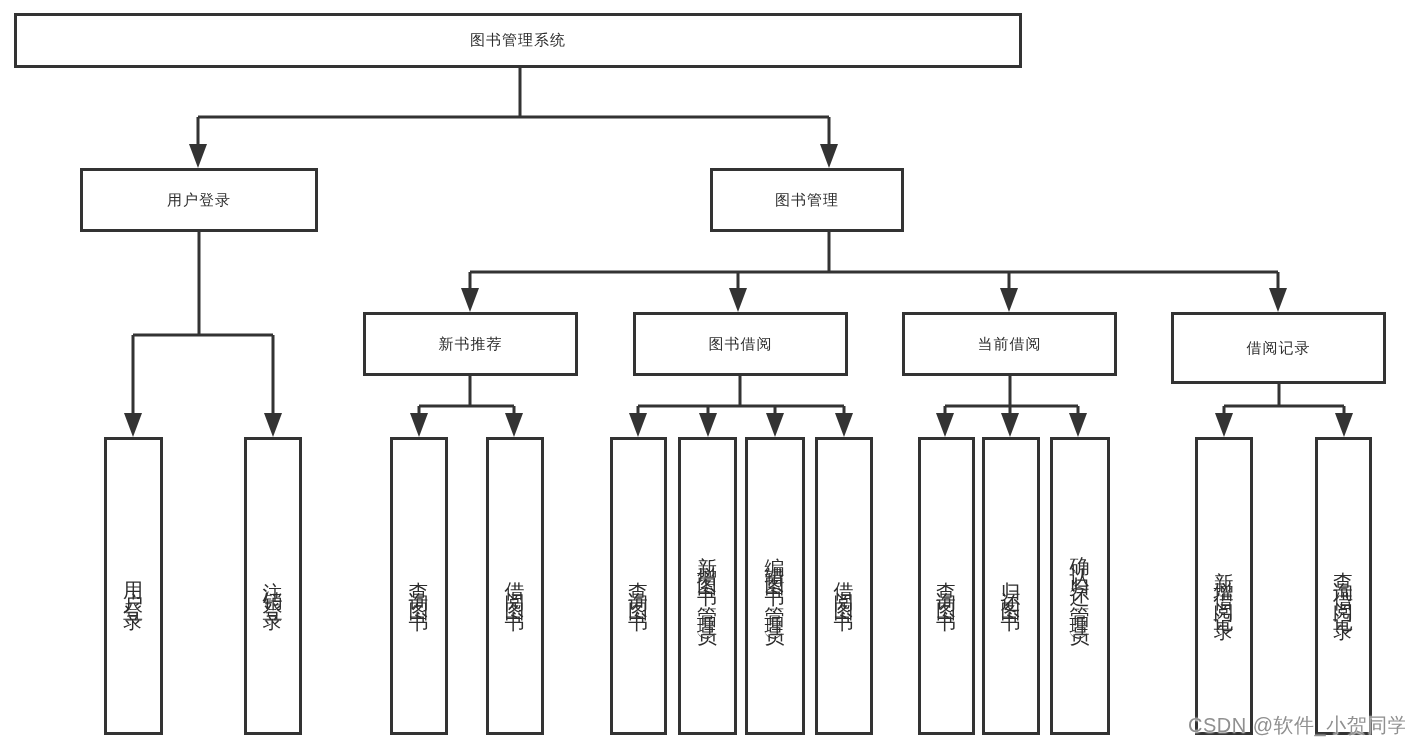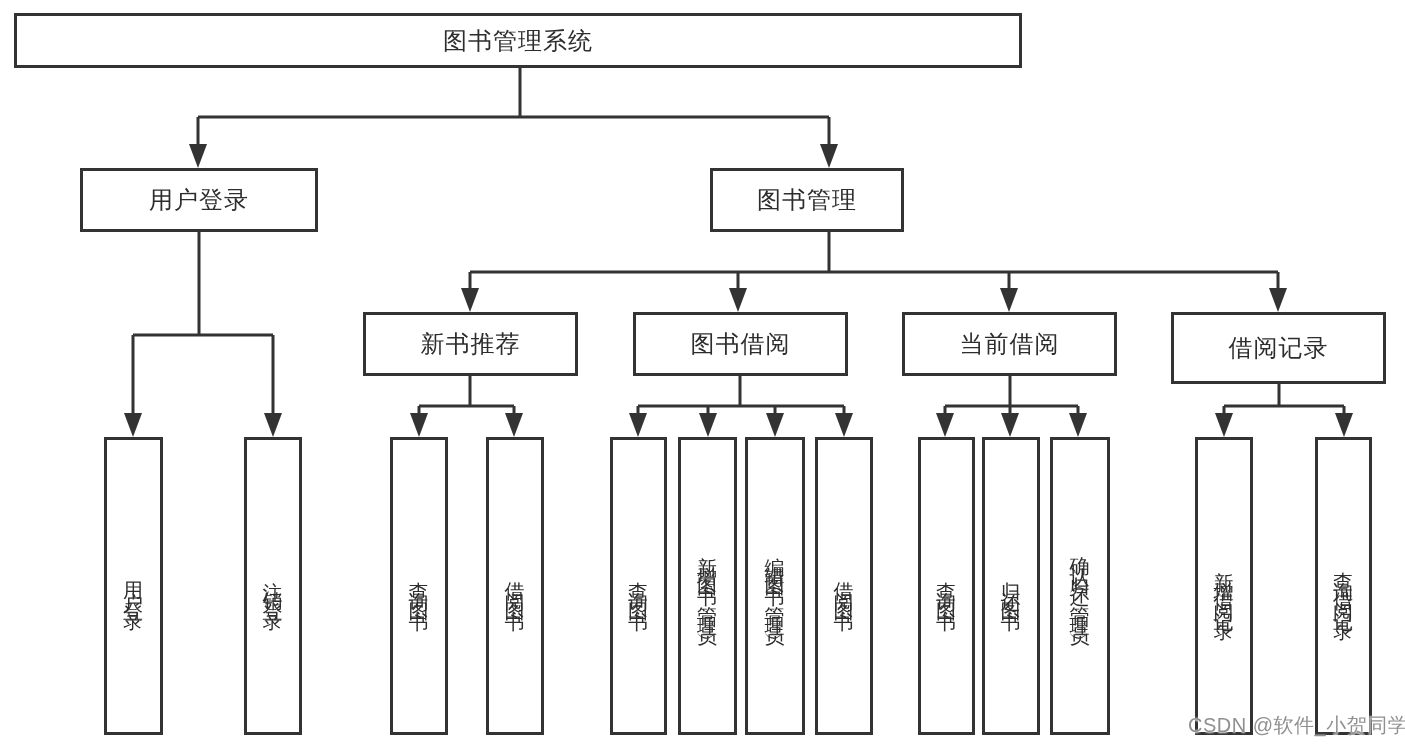--- a/index.html
+++ b/index.html
@@ -26,21 +26,21 @@
     position: absolute;
     box-sizing: border-box;
     background: #ffffff;
     border: 3px solid #333333;
     display: flex;
     align-items: center;
     justify-content: center;
     color: #2d2d2d;
   }
   .hlabel {
-    font-size: 24px;
+    font-size: 15px;
     letter-spacing: 1px;
     white-space: nowrap;
   }
   .leaf {
     top: 437px;
     height: 298px;
   }
   .vtext {
     writing-mode: vertical-rl;
     text-orientation: mixed;

